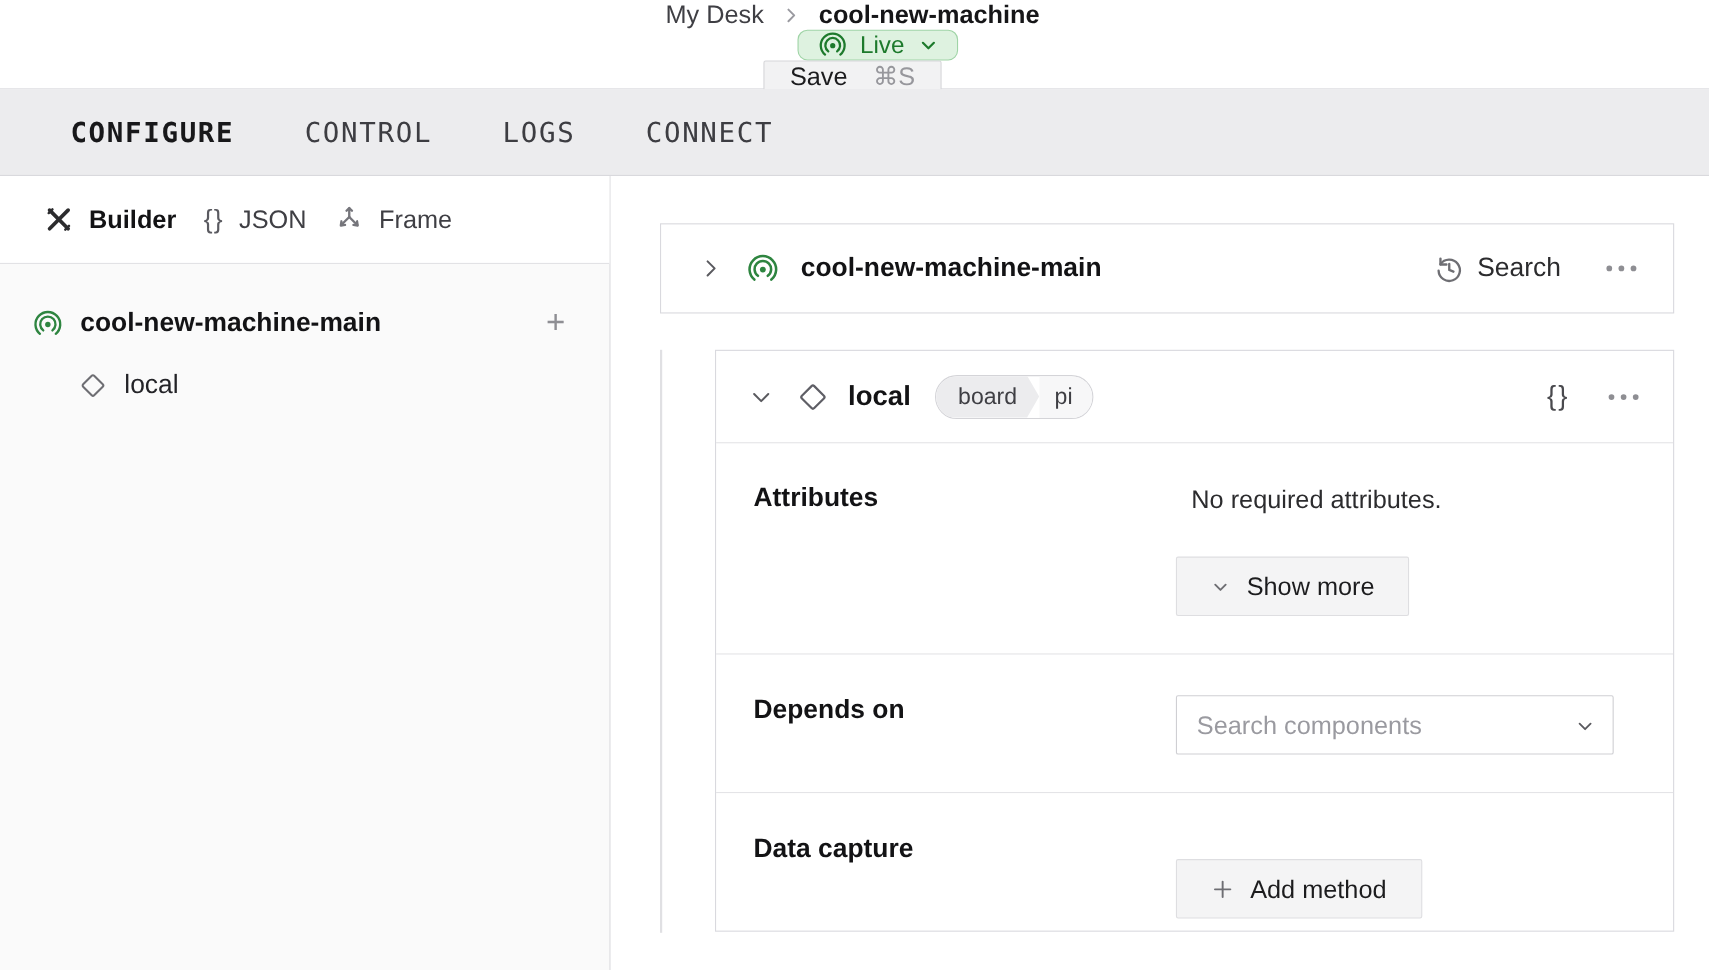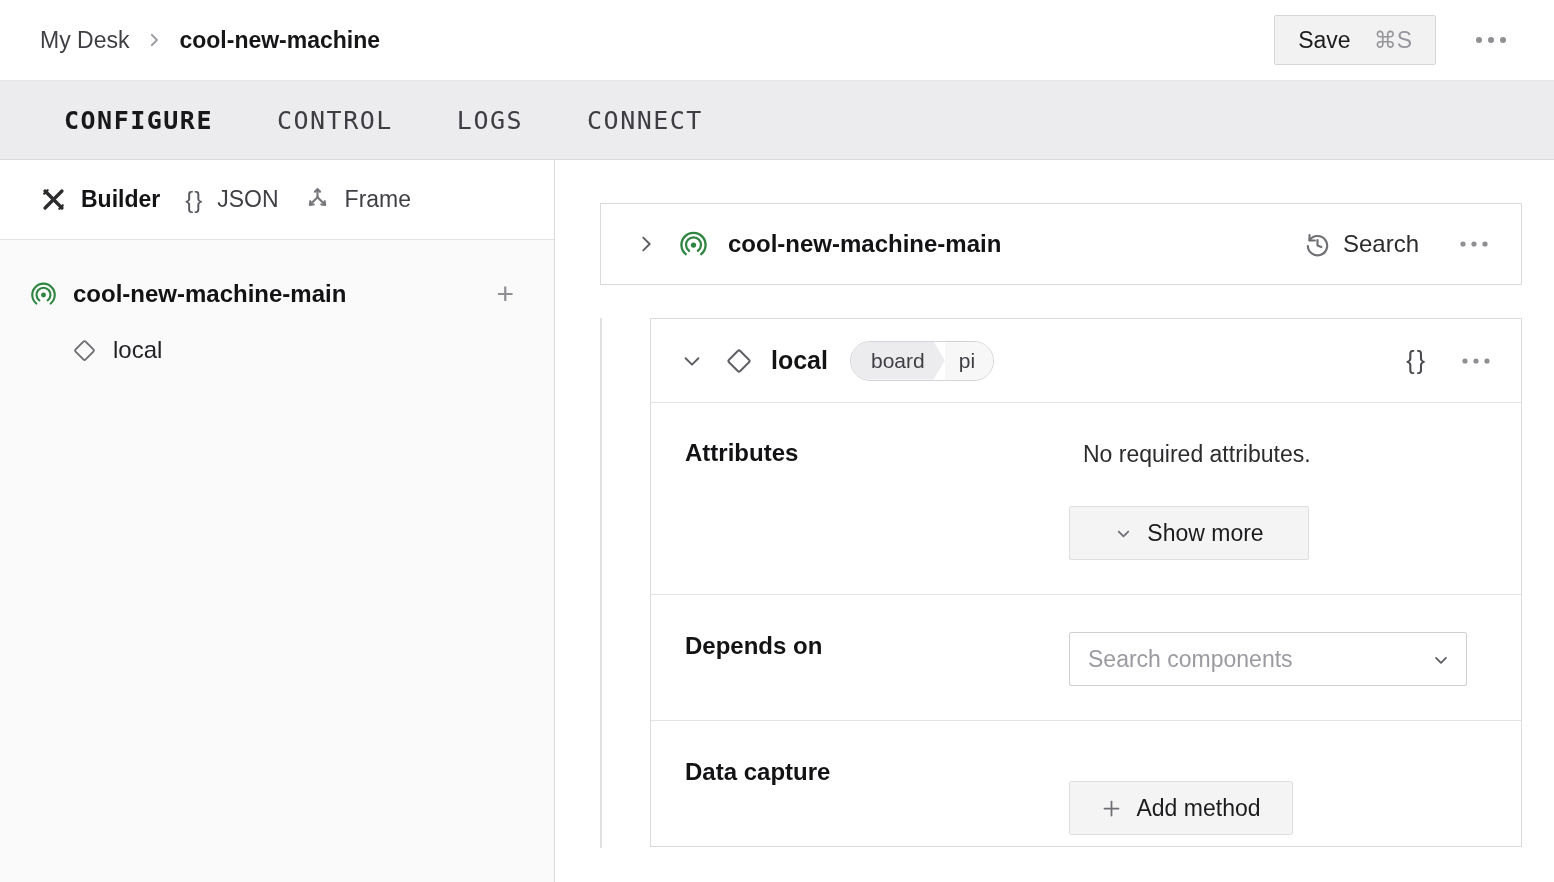--- a/index.html
+++ b/index.html
@@ -1,21 +1,21 @@
 <!DOCTYPE html>
 <html><head>
 <meta charset="utf-8">
 <style>
   * { margin:0; padding:0; box-sizing:border-box; }
   html,body { width:1554px; height:882px; background:#fff; font-family:"Liberation Sans", sans-serif; overflow:hidden; }
   .app { position:relative; width:1554px; height:882px; background:#fff; }
 
   
   .topbar { position:absolute; top:0; left:0; width:100%; height:81px; background:#fff;
-            border-bottom:1px solid #e6e6e9; display:flex; align-items:center; padding:0 44px 0 40px; }
+            border-bottom:1px solid #e6e6e9; display:flex; align-items:center; padding:0 44px 0 40px;flex-direction:column; }
   .crumbs { display:flex; align-items:center; gap:16px; }
   .crumb-parent { font-size:23px; color:#3f3f44; }
   .crumb-sep { display:flex; align-items:center; }
   .crumb-current { font-size:23px; font-weight:bold; color:#161618; }
   .live-badge { margin-left:46px; height:48px; padding:0 16px 0 18px; border-radius:9px;
                 background:#def2e0; border:1px solid #9fd4a6; display:flex; align-items:center; gap:12px;
                 color:#1d7a2c; font-size:22px; font-weight:500; cursor:pointer; }
   .spacer { flex:1; }
   .save-btn { height:50px; padding:0 23px; background:#f2f2f3; border:1px solid #d6d6d9; border-radius:2px;
               display:flex; align-items:center; gap:23px; font-size:23px; color:#1c1c1e; cursor:pointer; }
@@ -90,20 +90,35 @@
     <div class="crumbs">
       <span class="crumb-parent">My Desk</span>
       <span class="crumb-sep">
         <svg width="18" height="18" viewBox="0 0 24 24" fill="none" stroke="#9a9aa0" stroke-width="2.4" stroke-linecap="round" stroke-linejoin="round">
             <polyline points="9 5 16 12 9 19"></polyline>
           </svg>
       </span>
       <span class="crumb-current">cool-new-machine</span>
     </div>
 
+    <div class="live-badge">
+      <span>
+        <svg width="26" height="26" viewBox="0 0 24 24" fill="none" stroke="#1d7a2c" stroke-width="1.9" stroke-linecap="round">
+          <circle cx="12" cy="12.5" r="2.2" fill="#1d7a2c" stroke="none"></circle>
+          <path d="M8.3 17.2 A6.2 6.2 0 1 1 15.7 17.2"></path>
+          <path d="M5.6 20 A10 10 0 1 1 18.4 20"></path>
+        </svg>
+      </span>
+      <span>Live</span>
+      <span>
+        <svg width="20" height="20" viewBox="0 0 24 24" fill="none" stroke="#1d7a2c" stroke-width="2.4" stroke-linecap="round" stroke-linejoin="round">
+            <polyline points="6 9.5 12 15.5 18 9.5"></polyline>
+          </svg>
+      </span>
+    </div>
 
     <div class="spacer"></div>
 
     <button class="save-btn">
       <span>Save</span>
       <span class="save-shortcut">⌘S</span>
     </button>
 
     <div class="dots-btn">
       <span>
@@ -249,21 +264,21 @@
                   <circle cx="15" cy="4" r="2.6"></circle>
                   <circle cx="26" cy="4" r="2.6"></circle>
                 </g>
               </svg>
           </span>
         </div>
       </div>
 
       <div class="sec-label" style="top:120px;">Attributes</div>
       <div class="sec-empty-text" style="top:122px;">No required attributes.</div>
-      <button class="gray-btn" style="left:418px; top:187px; width:240px; height:54px;">
+      <button class="gray-btn" style="left:418px; top:187px; width:212px; height:54px;">
         <span>
           <svg width="19" height="19" viewBox="0 0 24 24" fill="none" stroke="#6e6e73" stroke-width="2.2" stroke-linecap="round" stroke-linejoin="round">
               <polyline points="6 9.5 12 15.5 18 9.5"></polyline>
             </svg>
         </span>
         <span>Show more</span>
       </button>
 
       <div class="divider" style="top:275px;"></div>
 

